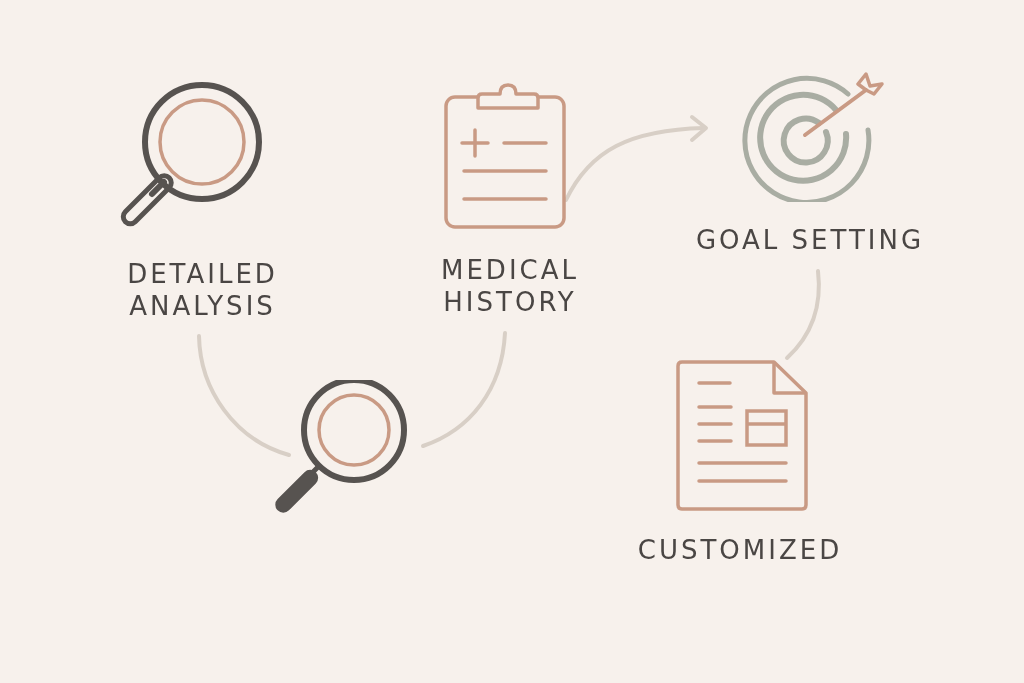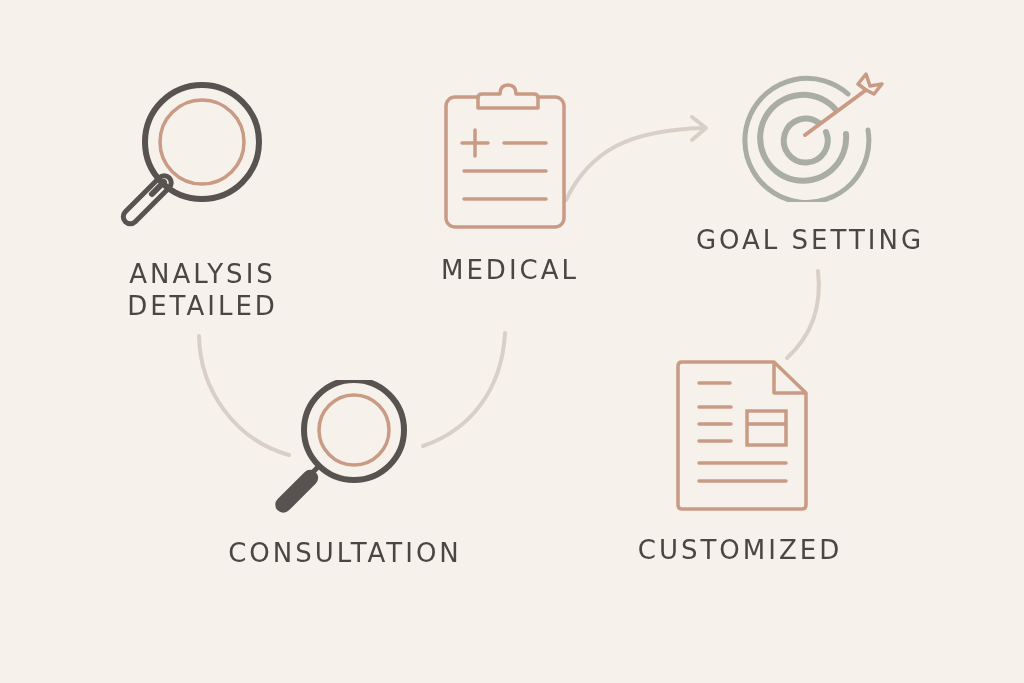--- a/index.html
+++ b/index.html
@@ -50,49 +50,49 @@
   </svg>
 
   <div>
     <svg class="icon" style="left:98px; top:82px; width:170px; height:165px;" viewBox="0 0 170 165">
       <circle cx="104" cy="60" r="57" fill="none" stroke="#575350" stroke-width="6"></circle>
       <circle cx="104" cy="60" r="42" fill="none" stroke="#c99a84" stroke-width="3.5"></circle>
       <line x1="66" y1="100" x2="54" y2="112" stroke="#575350" stroke-width="6" stroke-linecap="round"></line>
       <rect x="-8" y="-7" width="62" height="14" rx="7" ry="7" transform="translate(33,134) rotate(-45)" fill="none" stroke="#575350" stroke-width="5"></rect>
     </svg>
     <div class="label" style="left:100px; top:258px; width:205px;">
+      <span>Detailed</span>
       <span>Analysis</span>
-      <span>Detailed</span>
     </div>
   </div>
 
   <div>
     <svg class="icon" style="left:268px; top:380px; width:145px; height:140px;" viewBox="0 0 145 140">
       <circle cx="86" cy="50" r="50" fill="none" stroke="#575350" stroke-width="6"></circle>
       <circle cx="86" cy="50" r="35" fill="none" stroke="#c99a84" stroke-width="3.5"></circle>
       <line x1="51" y1="86" x2="40" y2="97" stroke="#575350" stroke-width="5" stroke-linecap="round"></line>
       <rect x="-8" y="-7" width="52" height="14" rx="7" ry="7" transform="translate(16,124) rotate(-45)" fill="#575350" stroke="#575350" stroke-width="2"></rect>
     </svg>
     <div class="label" style="left:215px; top:537px; width:260px;">
-      <span>Consultation</span>
     </div>
   </div>
 
   <div>
     <svg class="icon" style="left:440px; top:82px; width:132px; height:150px;" viewBox="0 0 132 150">
       <rect x="6" y="15" width="118" height="130" rx="9" ry="9" fill="none" stroke="#c99a84" stroke-width="3.5"></rect>
       <path d="M38 26 L38 16 Q38 12 42 12 L60 12 Q60 3 68 3 Q76 3 76 12 L94 12 Q98 12 98 16 L98 26 Z" fill="#f7f1ec" stroke="#c99a84" stroke-width="3.5" stroke-linejoin="round"></path>
       <line x1="22" y1="61" x2="48" y2="61" stroke="#c99a84" stroke-width="3.5" stroke-linecap="round"></line>
       <line x1="35" y1="48" x2="35" y2="74" stroke="#c99a84" stroke-width="3.5" stroke-linecap="round"></line>
       <line x1="64" y1="61" x2="106" y2="61" stroke="#c99a84" stroke-width="3.5" stroke-linecap="round"></line>
       <line x1="24" y1="89" x2="106" y2="89" stroke="#c99a84" stroke-width="3.5" stroke-linecap="round"></line>
       <line x1="24" y1="117" x2="106" y2="117" stroke="#c99a84" stroke-width="3.5" stroke-linecap="round"></line>
     </svg>
     <div class="label" style="left:410px; top:254px; width:200px;text-align:center;">
       <span>Medical</span>
+      <span>History</span>
     </div>
   </div>
 
   <div>
     <svg class="icon" style="left:730px; top:72px; width:160px; height:130px;" viewBox="0 0 160 130">
       <path d="M118 22 A 62 62 0 1 0 138 58" fill="none" stroke="#a9ada3" stroke-width="5" stroke-linecap="round"></path>
       <path d="M106 38 A 43 43 0 1 0 116 62" fill="none" stroke="#a9ada3" stroke-width="6" stroke-linecap="round"></path>
       <path d="M89 51 A 22 22 0 1 0 96 60" fill="none" stroke="#a9ada3" stroke-width="6" stroke-linecap="round"></path>
       <line x1="75" y1="63" x2="136" y2="18" stroke="#c99a84" stroke-width="4" stroke-linecap="round"></line>
       <path d="M128 12 L136 2 L140 14 L152 12 L144 22 L136 18 Z" fill="none" stroke="#c99a84" stroke-width="3.5" stroke-linejoin="round"></path>

